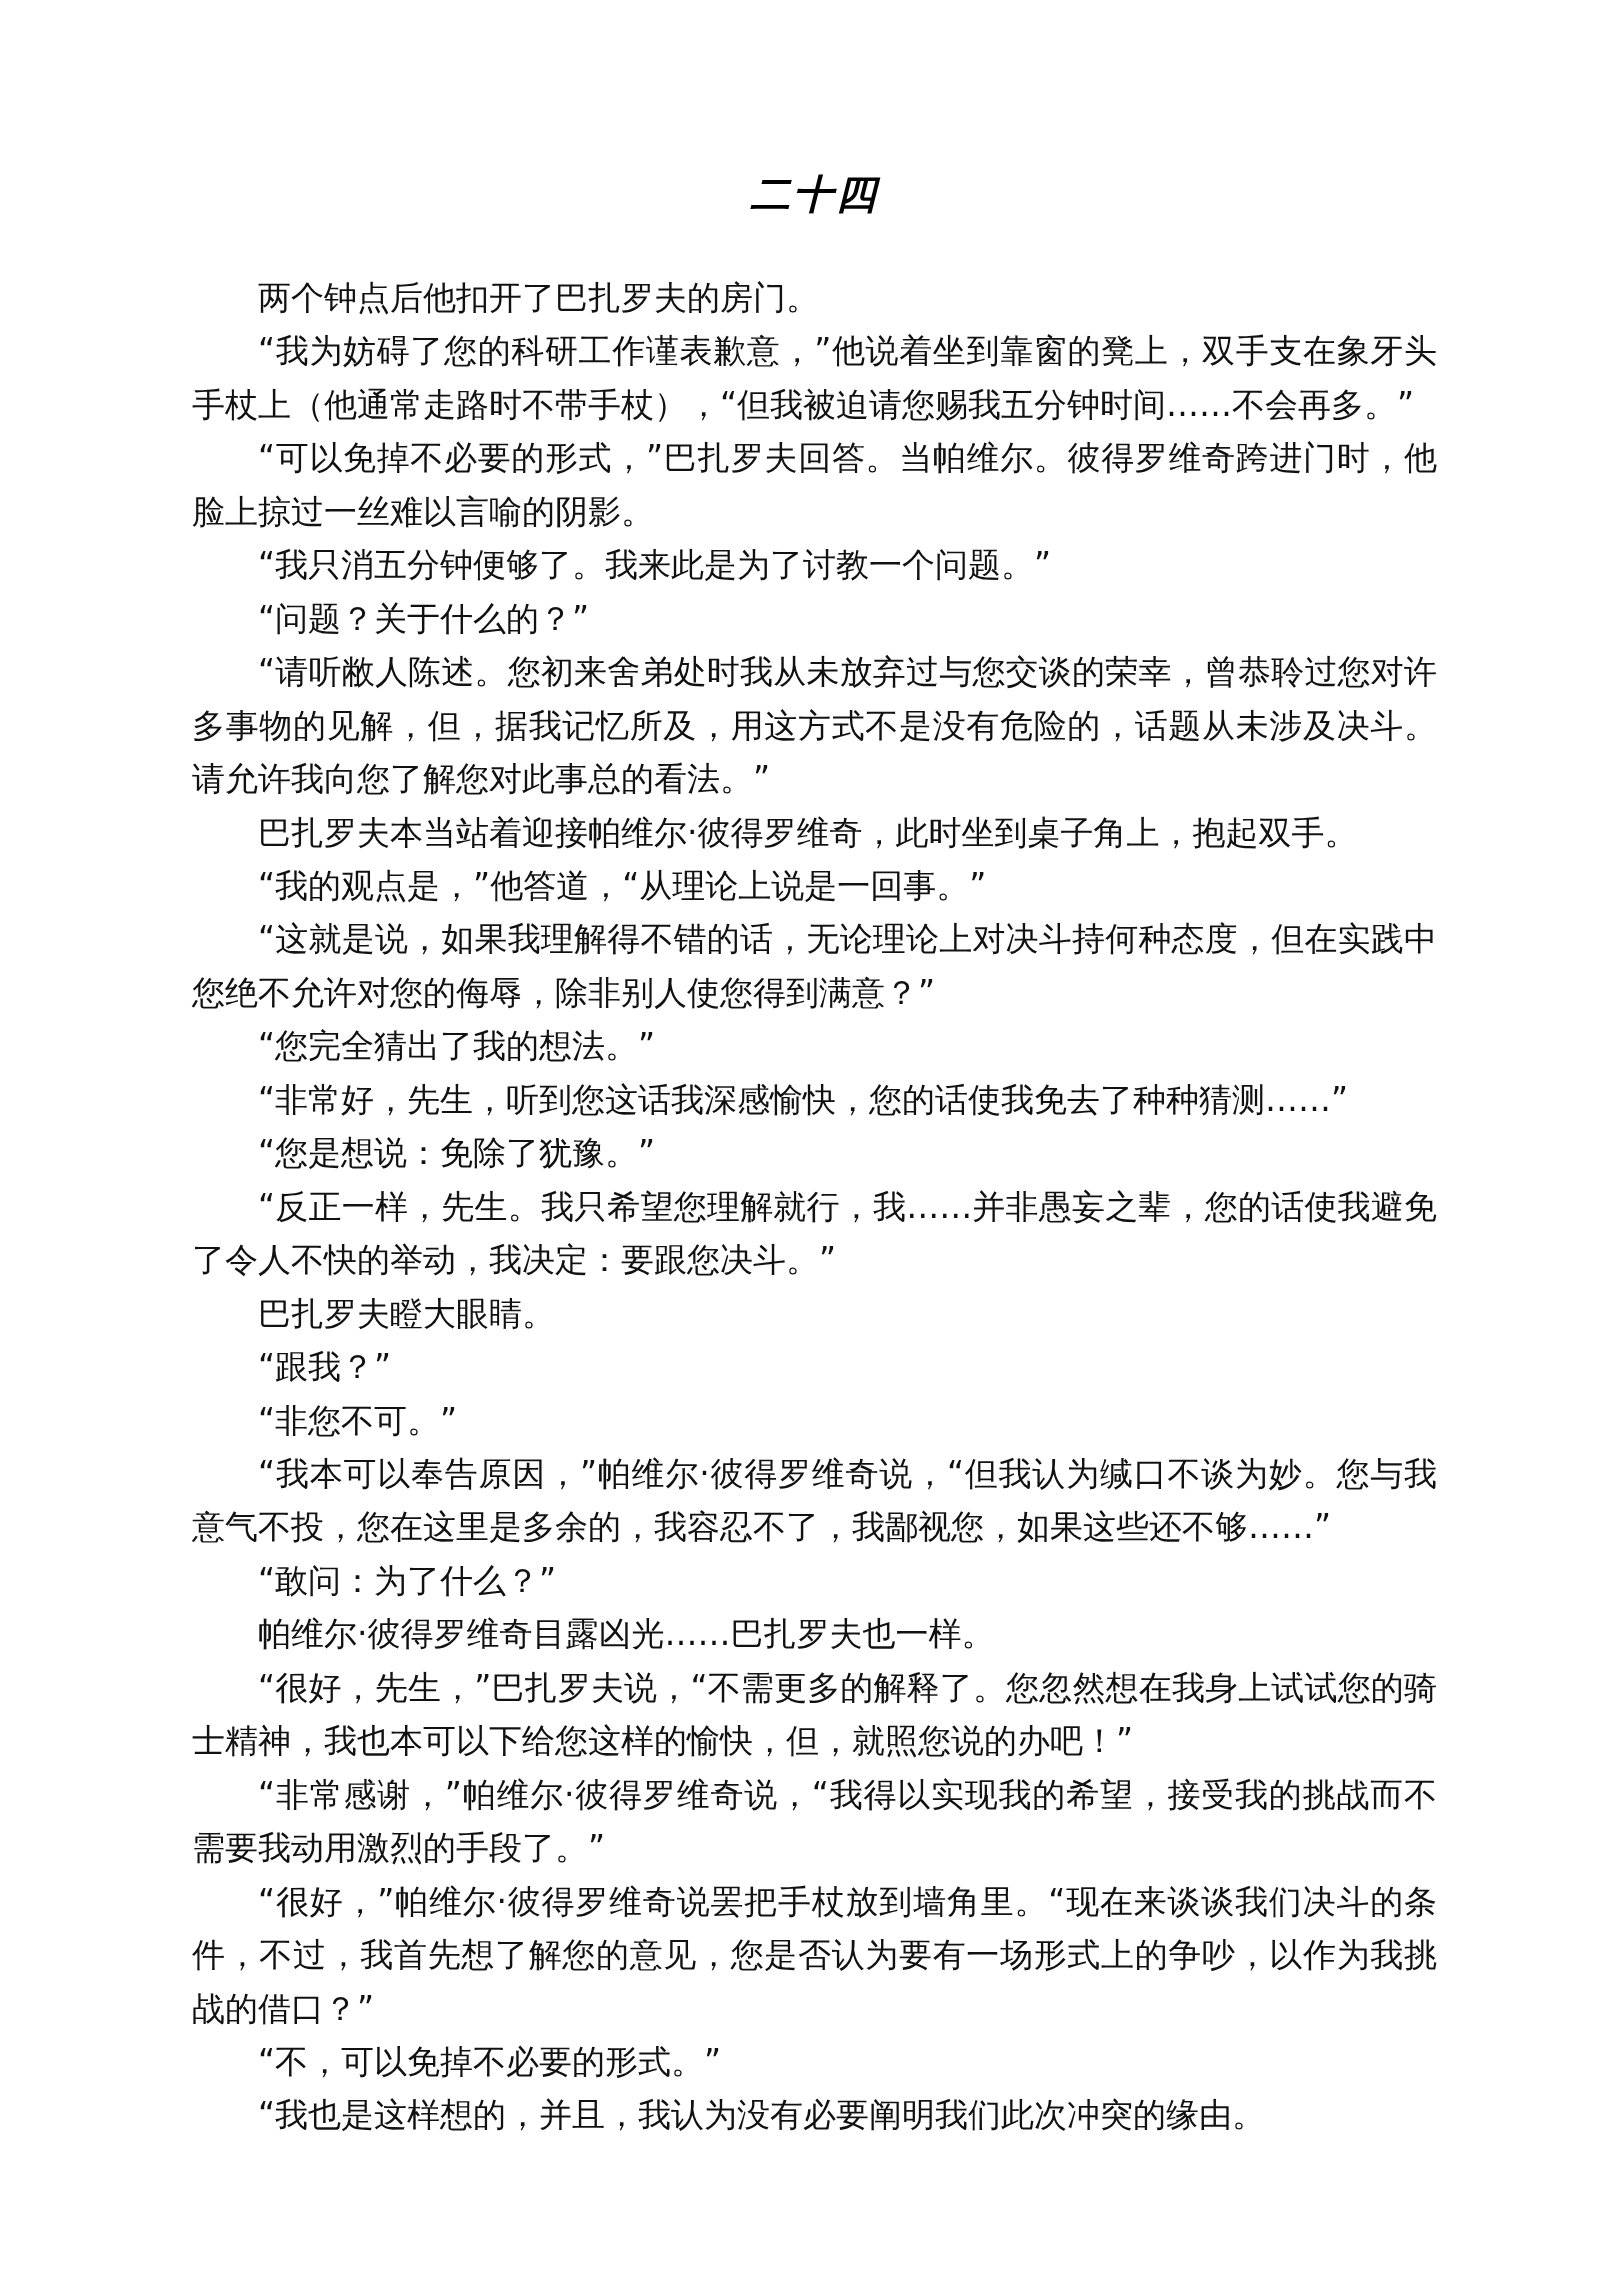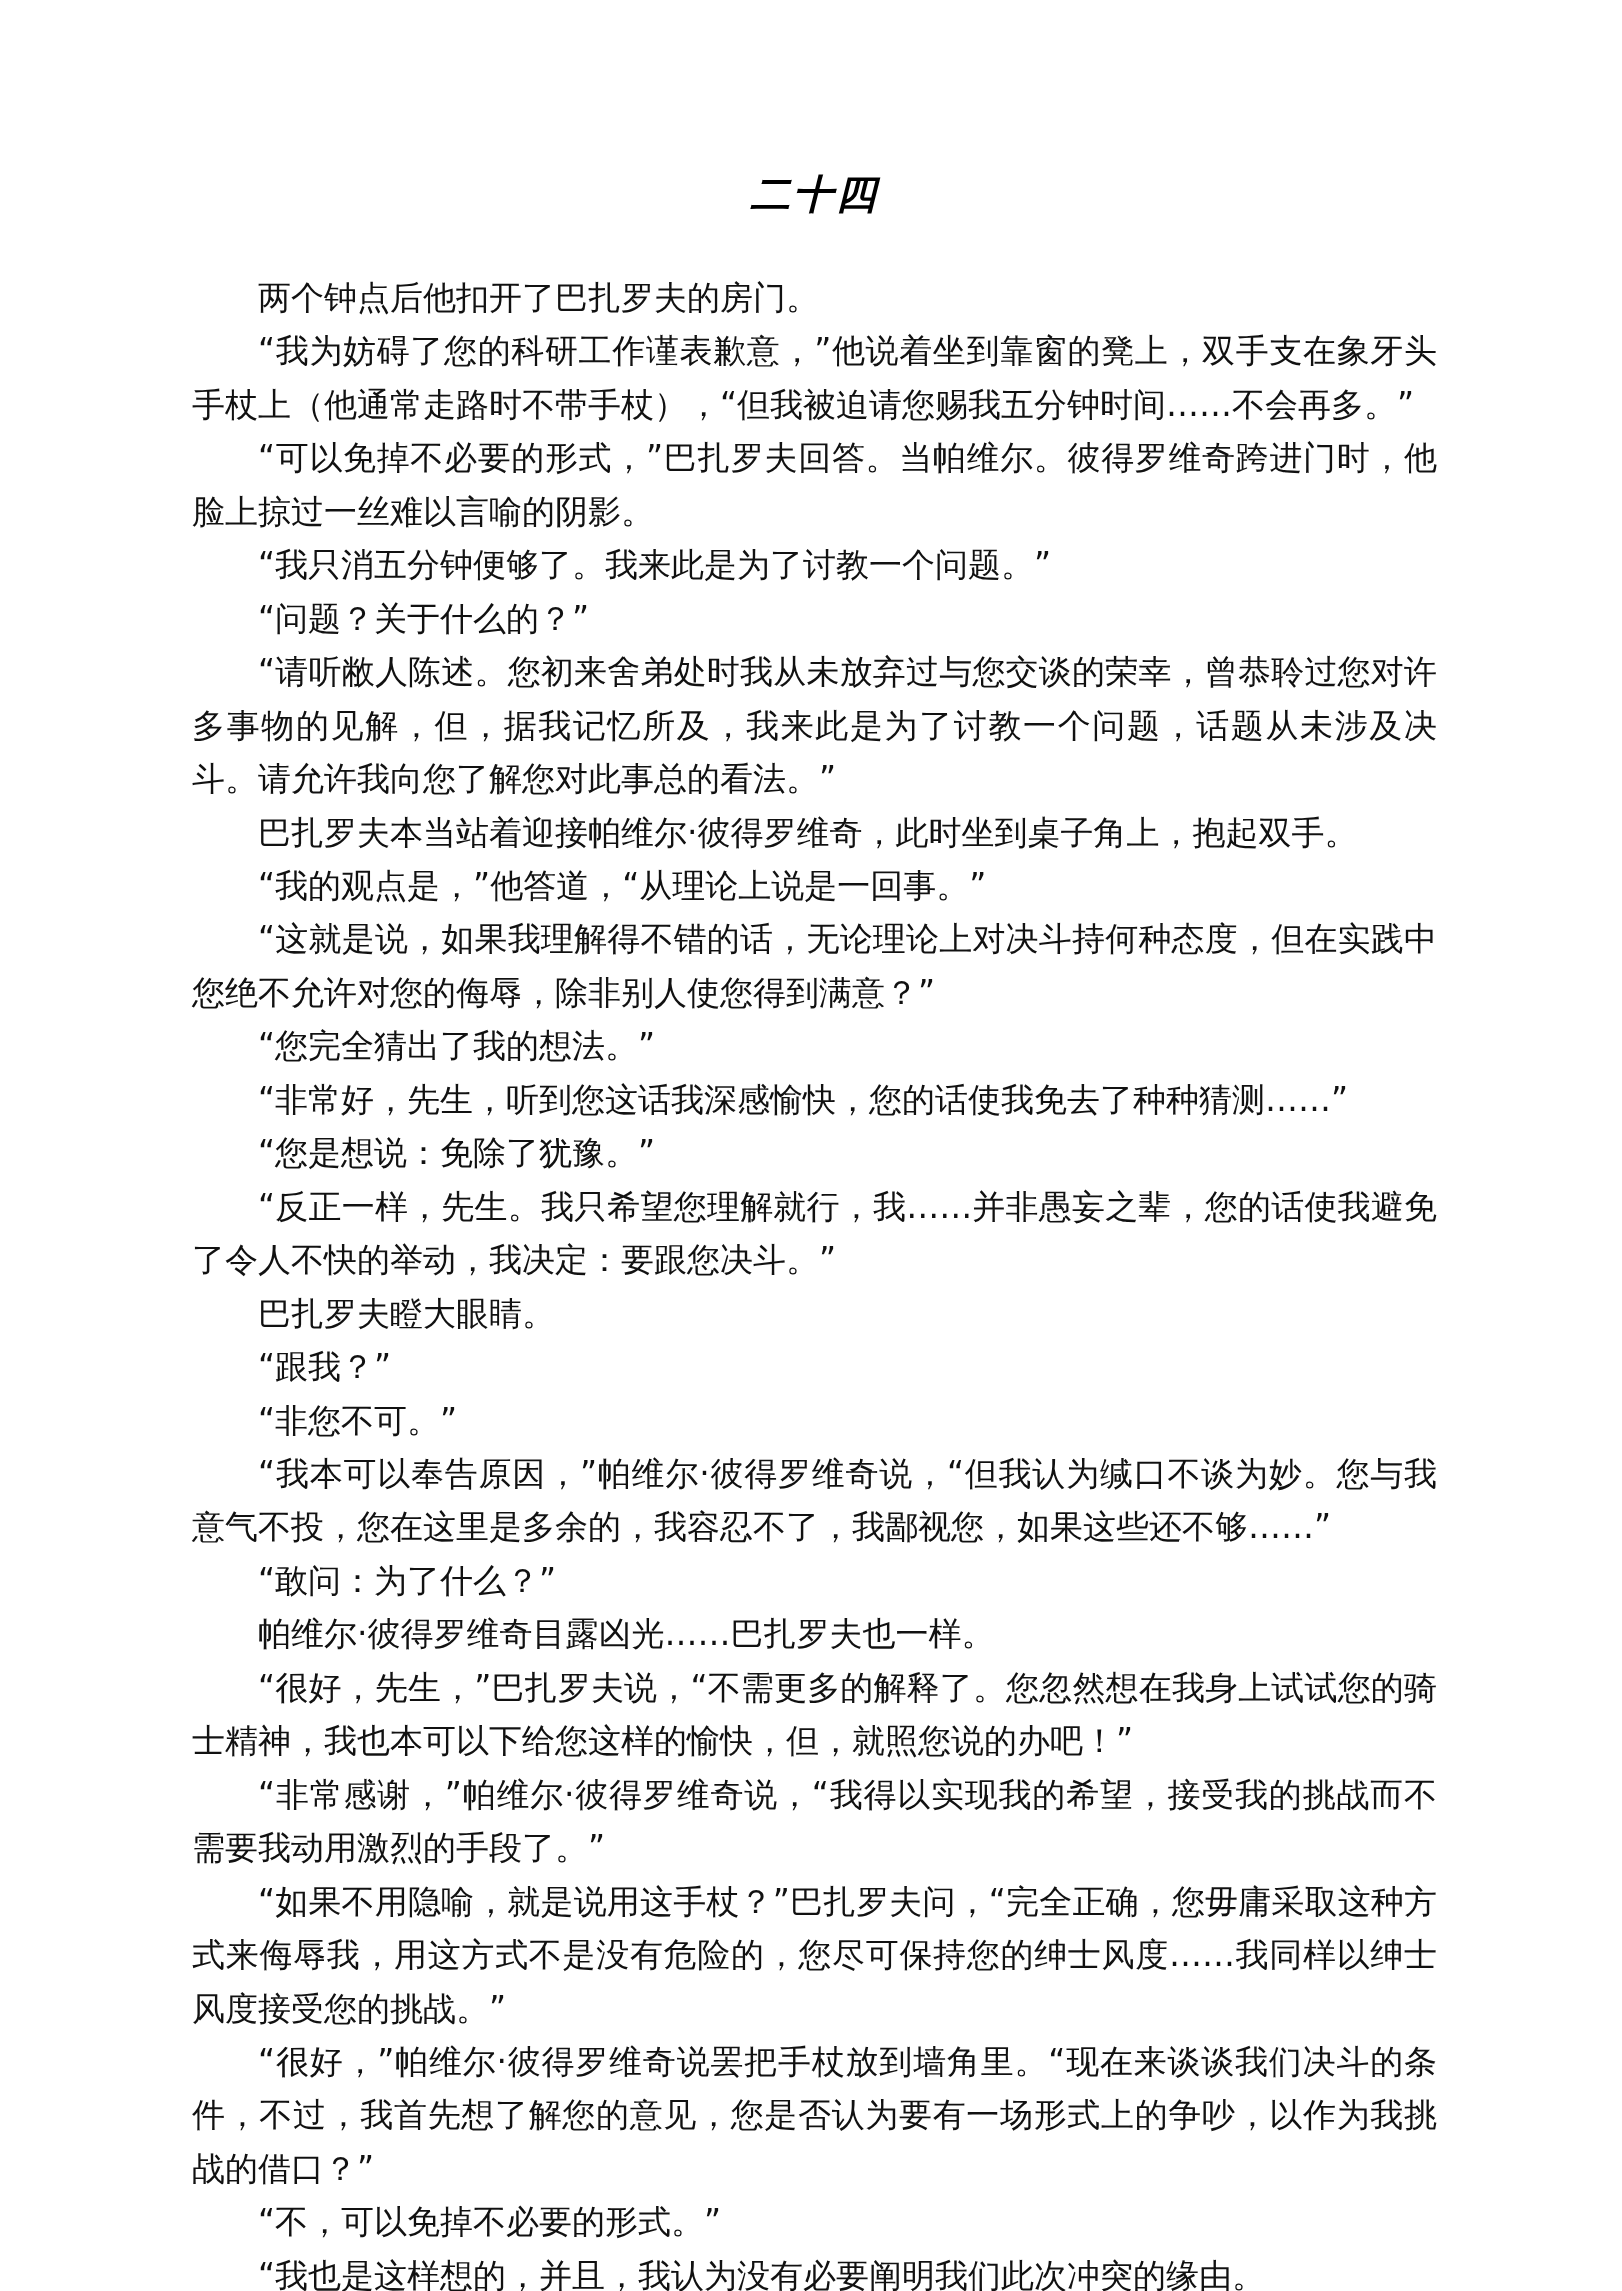--- a/index.html
+++ b/index.html
@@ -53,36 +53,35 @@
 
 <div class="page">
   <div class="content">
     <h1 class="chapter-title">二十四</h1>
     <div class="body-text">
       <p class="para">两个钟点后他扣开了巴扎罗夫的房门。</p>
       <p class="para">“我为妨碍了您的科研工作谨表歉意，”他说着坐到靠窗的凳上，双手支在象牙头手杖上（他通常走路时不带手杖），“但我被迫请您赐我五分钟时间……不会再多。”</p>
       <p class="para">“可以免掉不必要的形式，”巴扎罗夫回答。当帕维尔。彼得罗维奇跨进门时，他脸上掠过一丝难以言喻的阴影。</p>
       <p class="para">“我只消五分钟便够了。我来此是为了讨教一个问题。”</p>
       <p class="para">“问题？关于什么的？”</p>
-      <p class="para">“请听敝人陈述。您初来舍弟处时我从未放弃过与您交谈的荣幸，曾恭聆过您对许多事物的见解，但，据我记忆所及，我来此是为了讨教一个问题，话题从未涉及决斗。请允许我向您了解您对此事总的看法。”</p>
+      <p class="para">“请听敝人陈述。您初来舍弟处时我从未放弃过与您交谈的荣幸，曾恭聆过您对许多事物的见解，但，据我记忆所及，用这方式不是没有危险的，话题从未涉及决斗。请允许我向您了解您对此事总的看法。”</p>
       <p class="para">巴扎罗夫本当站着迎接帕维尔·彼得罗维奇，此时坐到桌子角上，抱起双手。</p>
       <p class="para">“我的观点是，”他答道，“从理论上说是一回事。”</p>
       <p class="para">“这就是说，如果我理解得不错的话，无论理论上对决斗持何种态度，但在实践中您绝不允许对您的侮辱，除非别人使您得到满意？”</p>
       <p class="para">“您完全猜出了我的想法。”</p>
       <p class="para">“非常好，先生，听到您这话我深感愉快，您的话使我免去了种种猜测……”</p>
       <p class="para">“您是想说：免除了犹豫。”</p>
       <p class="para">“反正一样，先生。我只希望您理解就行，我……并非愚妄之辈，您的话使我避免了令人不快的举动，我决定：要跟您决斗。”</p>
       <p class="para">巴扎罗夫瞪大眼睛。</p>
       <p class="para">“跟我？”</p>
       <p class="para">“非您不可。”</p>
       <p class="para">“我本可以奉告原因，”帕维尔·彼得罗维奇说，“但我认为缄口不谈为妙。您与我意气不投，您在这里是多余的，我容忍不了，我鄙视您，如果这些还不够……”</p>
       <p class="para">“敢问：为了什么？”</p>
       <p class="para">帕维尔·彼得罗维奇目露凶光……巴扎罗夫也一样。</p>
       <p class="para">“很好，先生，”巴扎罗夫说，“不需更多的解释了。您忽然想在我身上试试您的骑士精神，我也本可以下给您这样的愉快，但，就照您说的办吧！”</p>
       <p class="para">“非常感谢，”帕维尔·彼得罗维奇说，“我得以实现我的希望，接受我的挑战而不需要我动用激烈的手段了。”</p>
-      <p class="para">“如果不用隐喻，就是说用这手杖？”巴扎罗夫问，“完全正确，您毋庸采取这种方式来侮辱我，用这方式不是没有危险的，您尽可保持您的绅士风度……我同样以绅士风度接受您的挑战。”</p>
       <p class="para">“很好，”帕维尔·彼得罗维奇说罢把手杖放到墙角里。“现在来谈谈我们决斗的条件，不过，我首先想了解您的意见，您是否认为要有一场形式上的争吵，以作为我挑战的借口？”</p>
       <p class="para">“不，可以免掉不必要的形式。”</p>
       <p class="para">“我也是这样想的，并且，我认为没有必要阐明我们此次冲突的缘由。</p>
     </div>
   </div>
 </div>
 
 
 </body></html>

